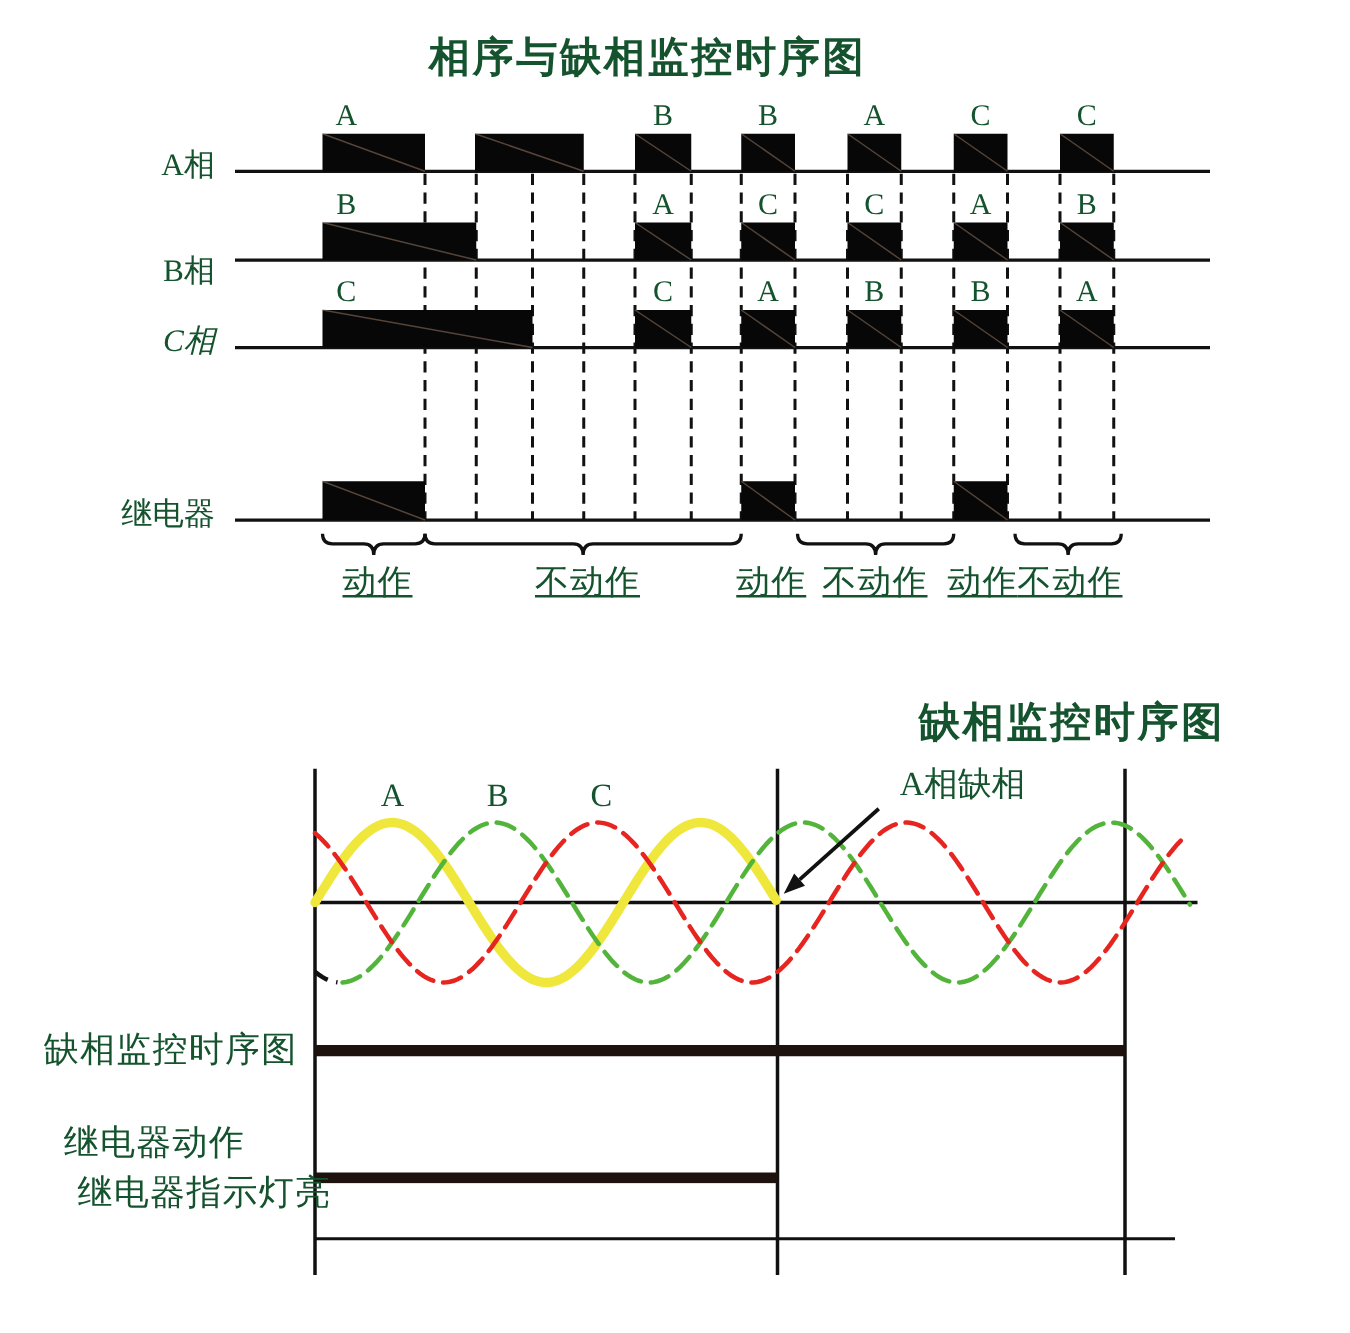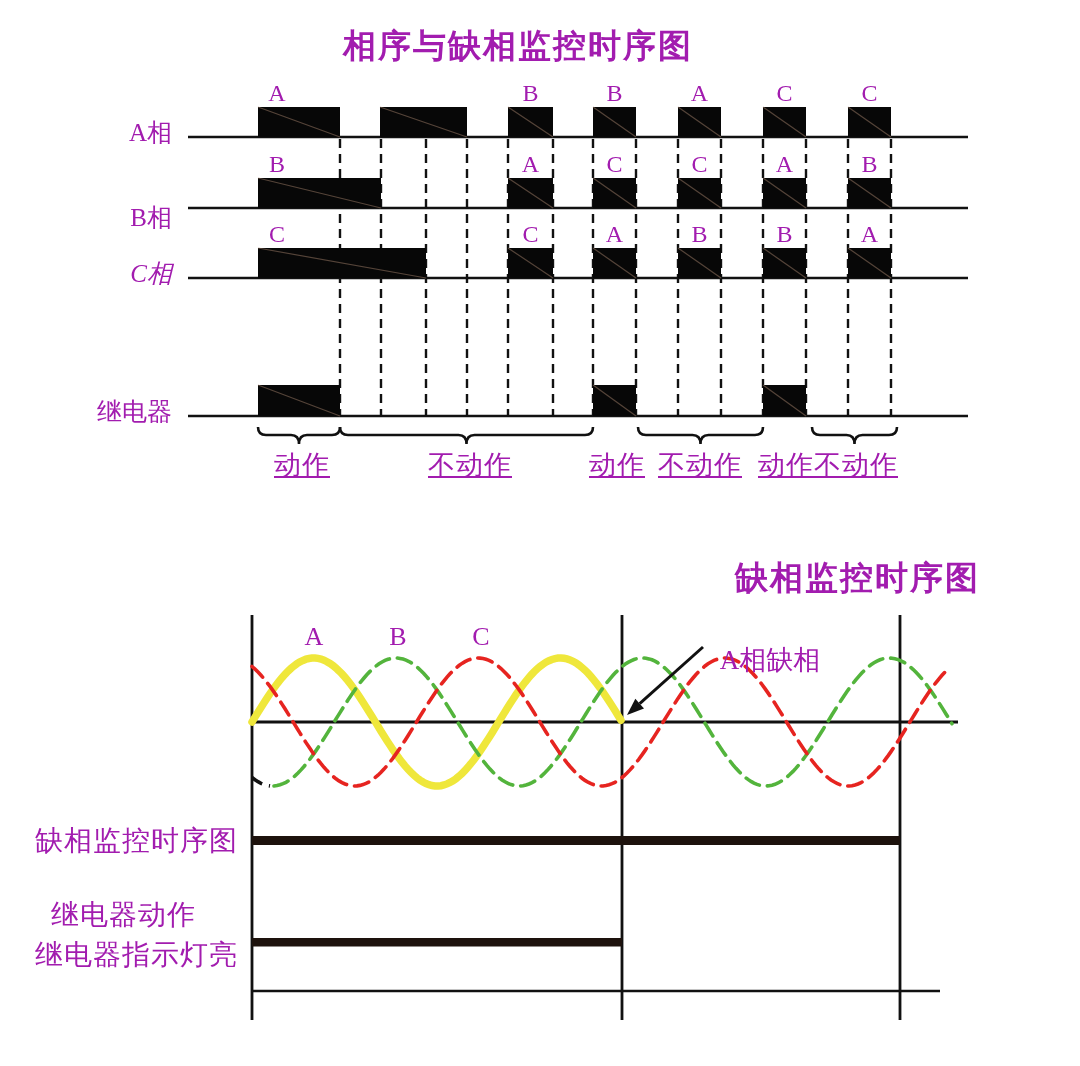--- a/index.html
+++ b/index.html
@@ -1,27 +1,27 @@
 <!DOCTYPE html>
 <html><head>
 <meta charset="utf-8">
 <style>
   html,body{margin:0;padding:0;background:#ffffff;}
   .canvas{
     position:relative;width:1080px;height:1066px;background:#ffffff;
-    font-family:"Liberation Serif","DejaVu Serif",serif;color:#a21caf;overflow:hidden;
+    font-family:"Liberation Serif","DejaVu Serif",serif;color:#14532d;overflow:hidden;
   }
   #vector-layer{position:absolute;left:0;top:0;width:1080px;height:1066px;pointer-events:none;}
   .lbl{position:absolute;white-space:nowrap;line-height:30px;height:30px;}
   .title{position:absolute;text-align:center;font-size:33px;font-weight:bold;letter-spacing:2px;}
   .row-label{font-size:25px;text-align:right;}
   .pulse-label{font-size:24px;text-align:center;transform:translateX(-50%);}
   .zone-label{font-size:27px;text-align:center;transform:translateX(-50%);letter-spacing:1px;text-decoration:underline;}
   .phase-label{font-size:26px;text-align:center;transform:translateX(-50%);}
-  .annotation{font-size:27px;text-align:center;transform:translateX(-50%);margin-top:33px;}
+  .annotation{font-size:27px;text-align:center;transform:translateX(-50%);}
   .sig-label{font-size:28px;text-align:left;letter-spacing:1px;}
 </style>
 </head>
 <body>
 
 <div class="canvas">
   <svg id="vector-layer" xmlns="http://www.w3.org/2000/svg" viewBox="0 0 1080 1066">
       <line x1="340" y1="139" x2="340" y2="416" stroke="#111111" stroke-width="2.4" stroke-dasharray="9 6"></line>
       <line x1="381" y1="139" x2="381" y2="416" stroke="#111111" stroke-width="2.4" stroke-dasharray="9 6"></line>
       <line x1="426" y1="139" x2="426" y2="416" stroke="#111111" stroke-width="2.4" stroke-dasharray="9 6"></line>
@@ -135,15 +135,15 @@
       <div class="lbl zone-label" style="left: 617px; top: 450px; width: 130px;">动作</div>
       <div class="lbl zone-label" style="left: 700px; top: 450px; width: 130px;">不动作</div>
       <div class="lbl zone-label" style="left: 786px; top: 450px; width: 130px;">动作</div>
       <div class="lbl zone-label" style="left: 856px; top: 450px; width: 130px;">不动作</div>
       <div class="lbl phase-label" style="left: 314px; top: 622px; width: 40px;">A</div>
       <div class="lbl phase-label" style="left: 398px; top: 622px; width: 40px;">B</div>
       <div class="lbl phase-label" style="left: 481px; top: 622px; width: 40px;">C</div>
       <div class="lbl annotation" style="left: 770px; top: 612px; width: 180px;">A相缺相</div>
       <div class="lbl sig-label" style="left: 35px; top: 826px; width: 230px;">缺相监控时序图</div>
       <div class="lbl sig-label" style="left: 35px; top: 900px; width: 230px; margin-left: 16px;">继电器动作</div>
-      <div class="lbl sig-label" style="left: 35px; top: 940px; width: 230px;">继电器指示灯亮</div>
+      <div class="lbl sig-label" style="left: 35px; top: 940px; width: 230px; text-align: right;">继电器指示灯亮</div>
     </div>
 </div>
 
 </body></html>

